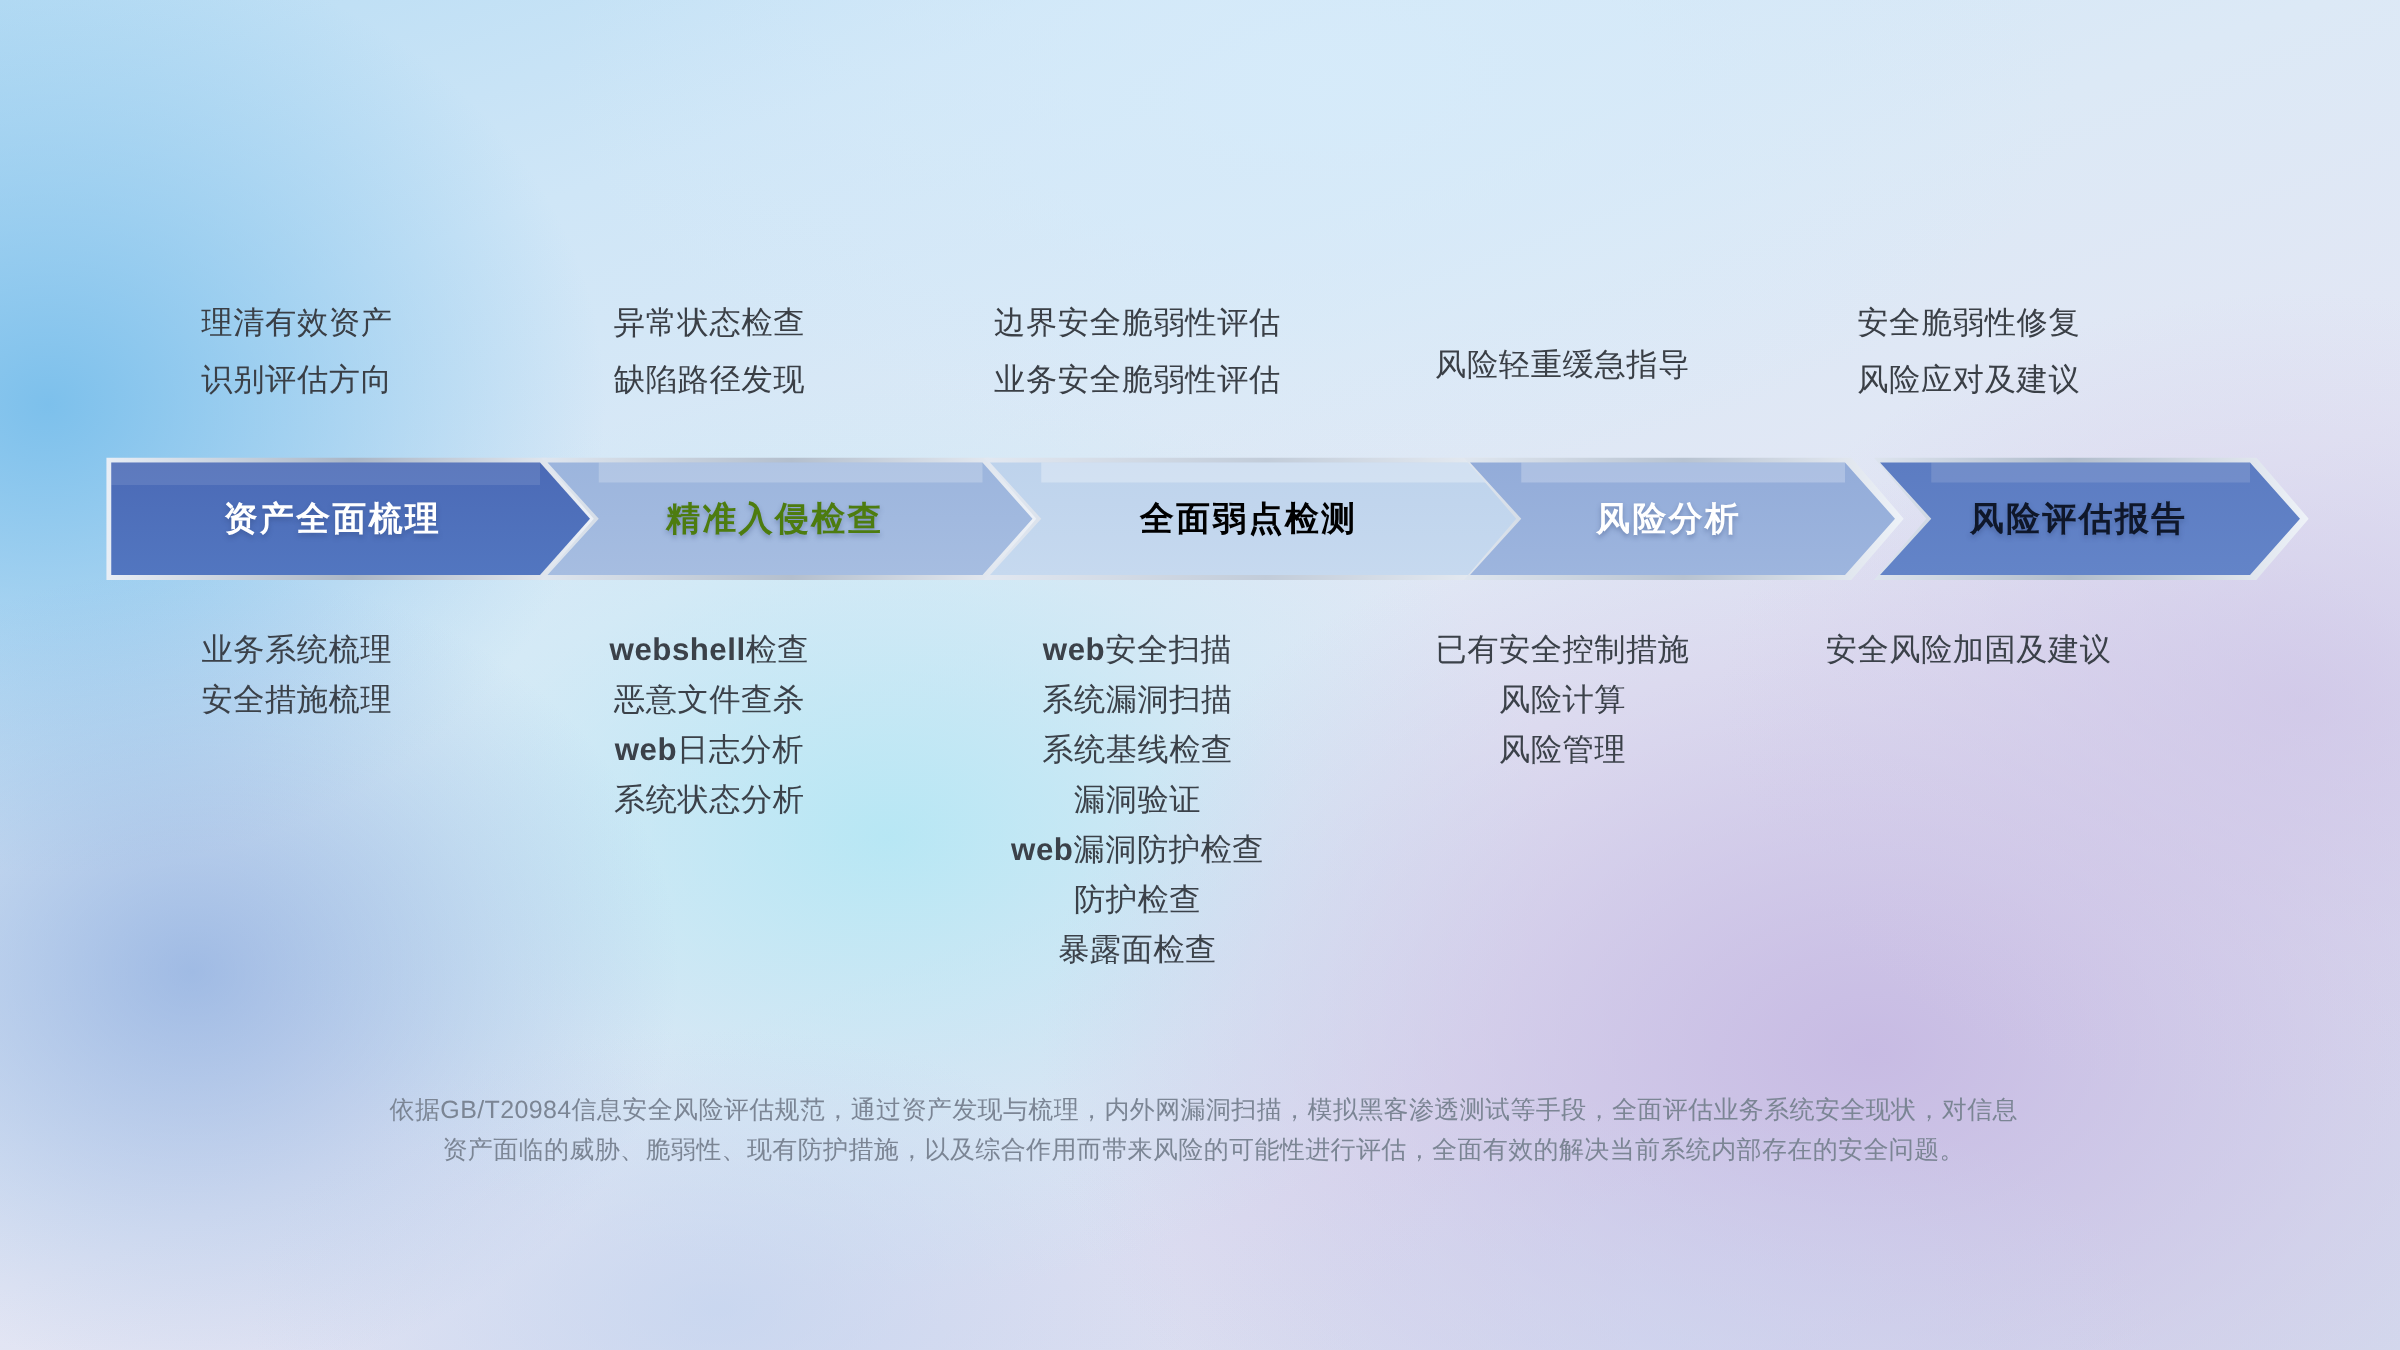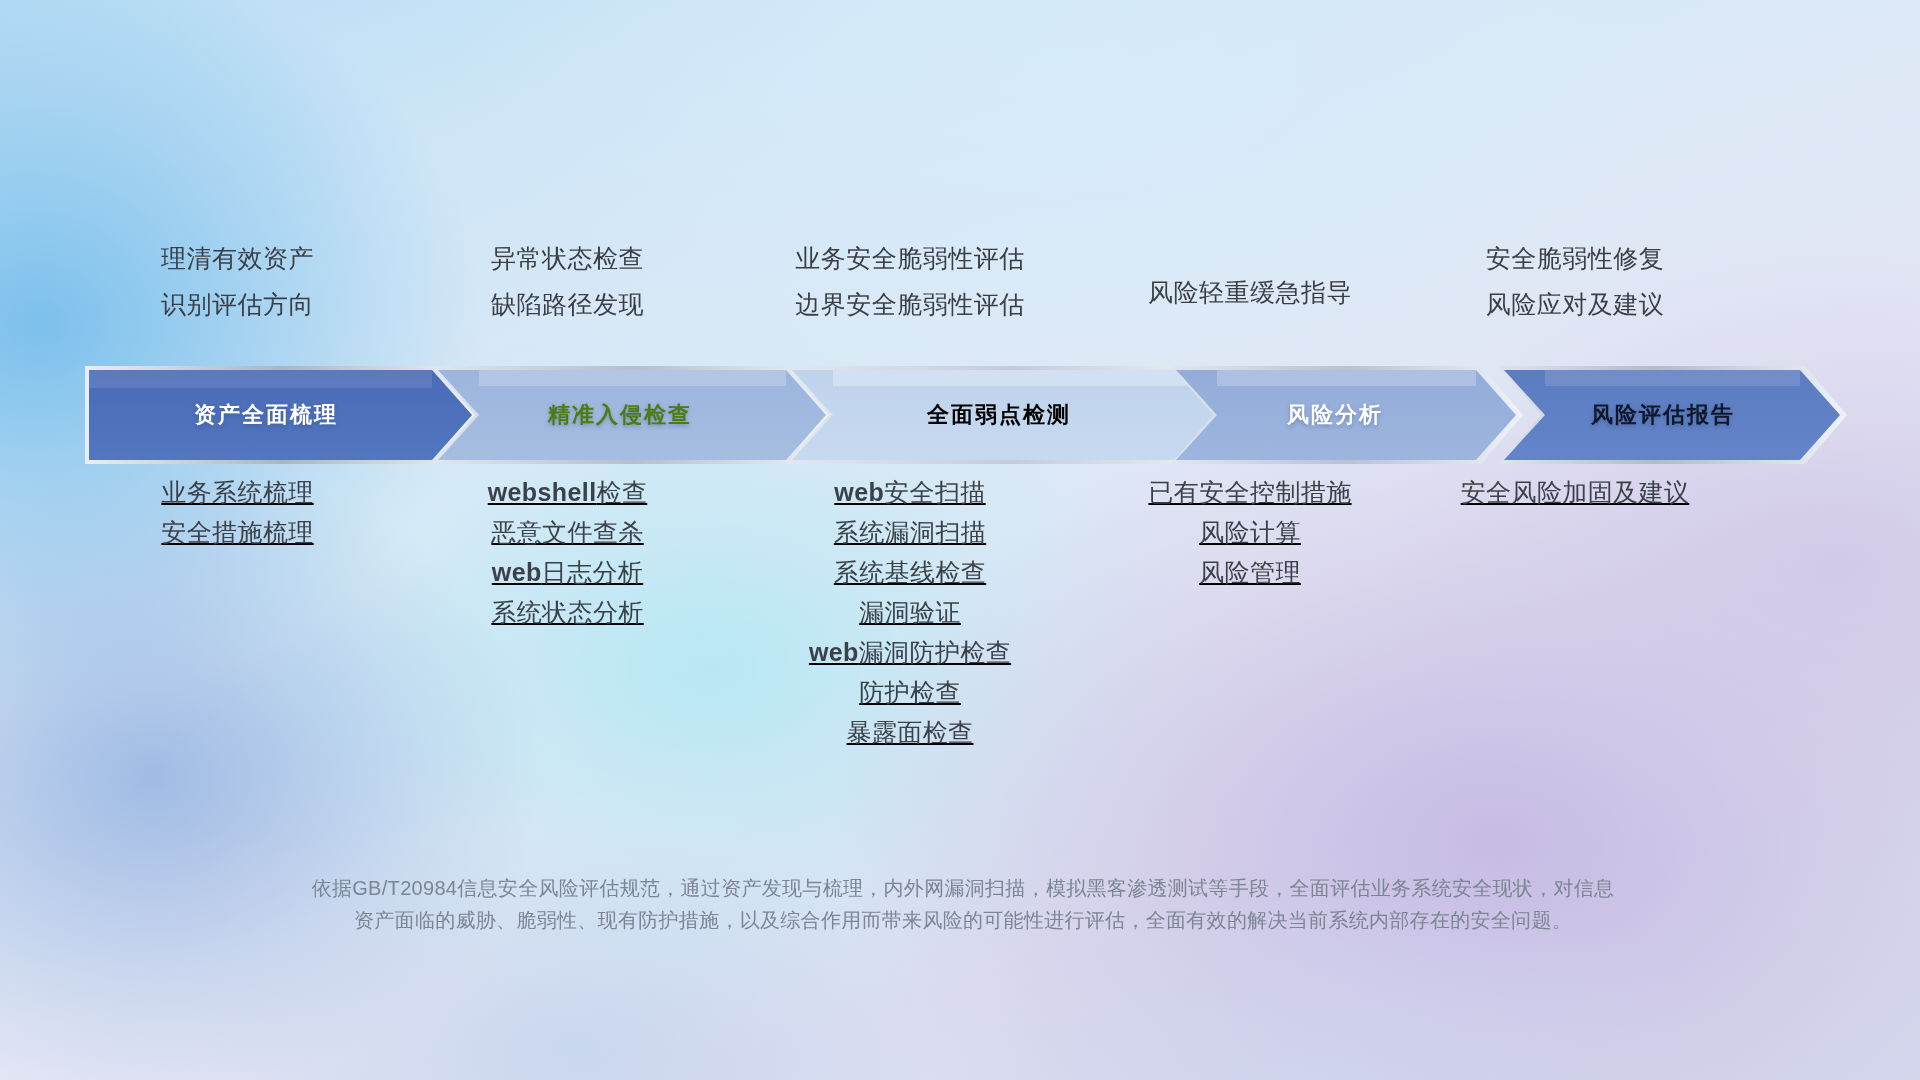--- a/index.html
+++ b/index.html
@@ -70,27 +70,27 @@
   }
   .chev {
     position:absolute; top:0; height:98px;
     display:flex; align-items:center; justify-content:center;
   }
   .chev .shape{
     position:absolute; inset:0;
   }
   .chev .lbl{
     position:relative; z-index:3;
-    font-size:22px; font-weight:bold; letter-spacing:2px;
+    font-size:27px; font-weight:bold; letter-spacing:2px;
     white-space:nowrap;
   }
   .chev .lbl.shadowed{ text-shadow:0 2px 4px rgba(40,60,110,0.35); }
 
   
-  .bot-row { top:472px;text-decoration:underline; }
+  .bot-row { top:500px; }
   .bot-row .line {
     font-size:25px; color:#3b4149; line-height:1.60;
     white-space:nowrap; letter-spacing:.4px;
   }
   .bot-row .line b { font-weight:bold; }
 
   
   .footer {
     position:absolute; left:88px; top:872px; width:1750px;
     font-size:20px; line-height:1.62; color:#7b8594;
@@ -117,22 +117,22 @@
       <div class="line">理清有效资产</div>
       <div class="line">识别评估方向</div>
     </div>
     <div class="spacer"></div>
     <div class="col">
       <div class="line">异常状态检查</div>
       <div class="line">缺陷路径发现</div>
     </div>
     <div class="spacer"></div>
     <div class="col">
+      <div class="line">边界安全脆弱性评估</div>
       <div class="line">业务安全脆弱性评估</div>
-      <div class="line">边界安全脆弱性评估</div>
     </div>
     <div class="spacer"></div>
     <div class="col" style="justify-content:center;padding-top:23px;">
       <div class="line">风险轻重缓急指导</div>
     </div>
     <div class="spacer"></div>
     <div class="col">
       <div class="line">安全脆弱性修复</div>
       <div class="line">风险应对及建议</div>
     </div>

